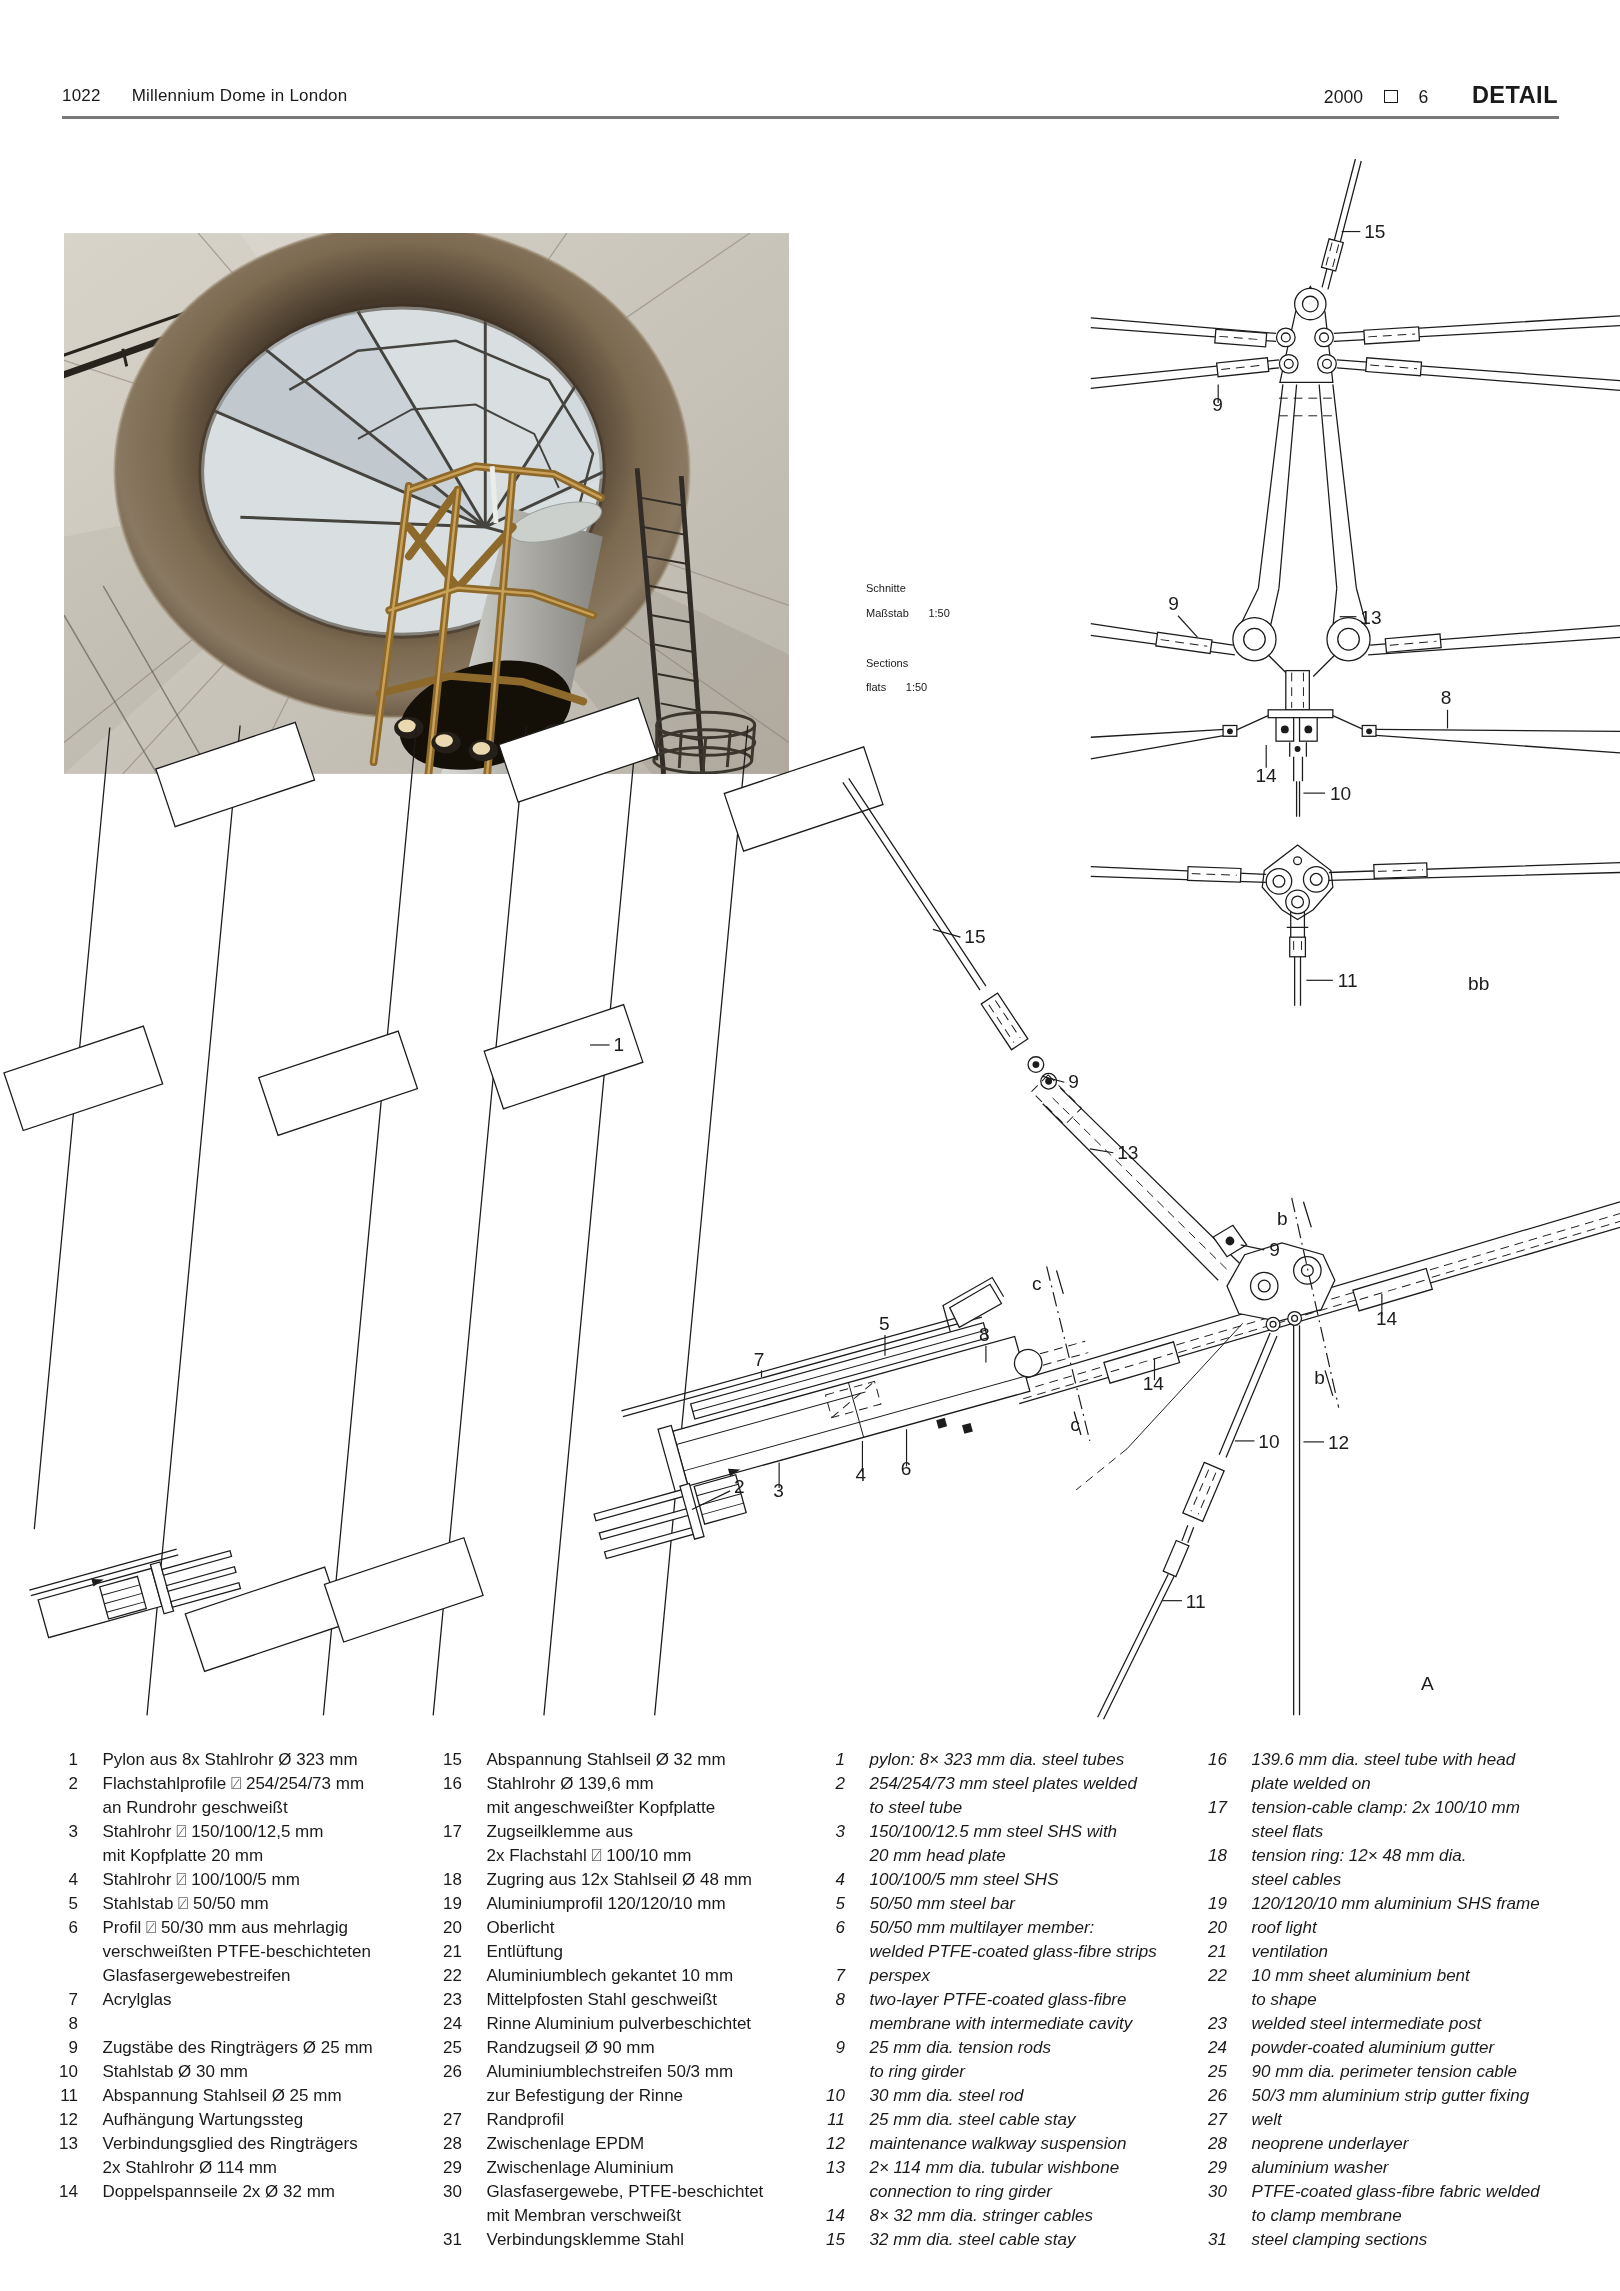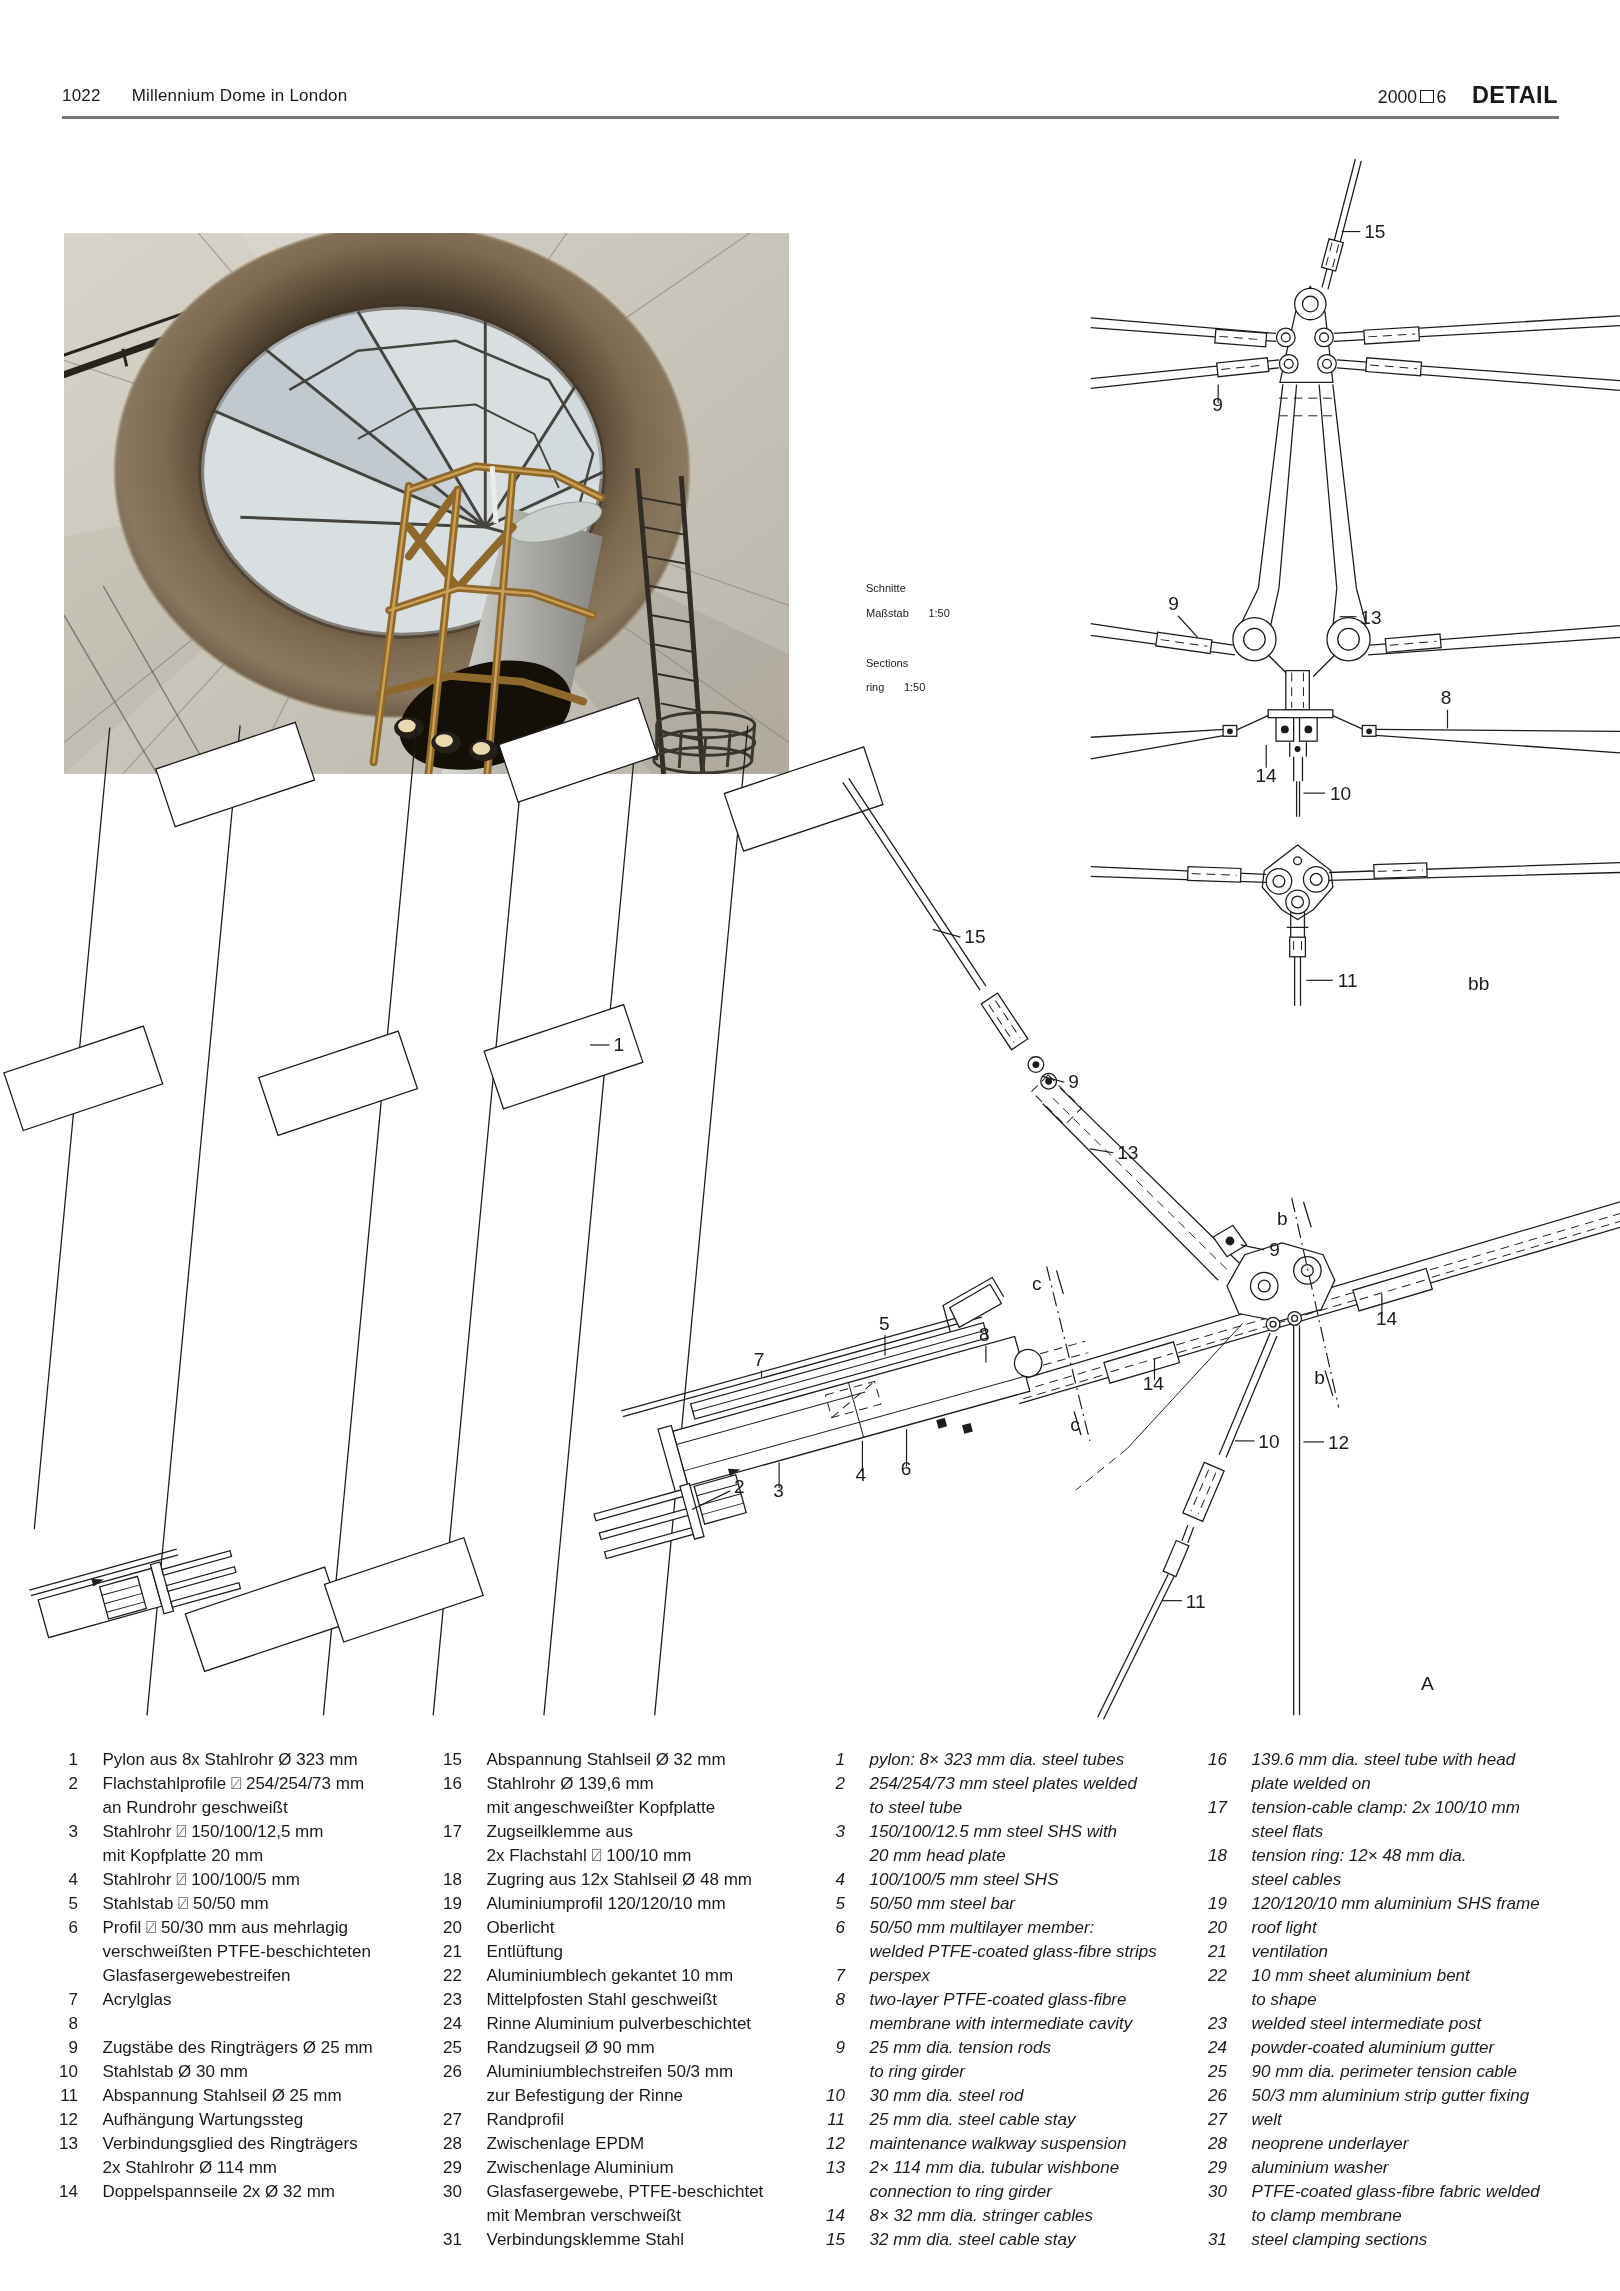--- a/index.html
+++ b/index.html
@@ -2,21 +2,21 @@
 <html><head>
 <meta charset="utf-8">
 <style>
   html,body{margin:0;padding:0;background:#e8e8e8;}
   #page{position:relative;width:1620px;height:2292px;background:#ffffff;margin:0 auto;
         font-family:"Liberation Sans",sans-serif;color:#1a1a1a;overflow:hidden;}
   .abs{position:absolute;}
   
   #hdr-left{left:62px;top:86px;font-size:17px;letter-spacing:0.2px;}
   #hdr-title{margin-left:31px;}
-  #hdr-right{right:62px;top:82px;font-size:17.6px;display:flex;align-items:baseline;}
+  #hdr-right{right:62px;top:82px;font-size:17.6px;display:flex;align-items:baseline;gap:18px;}
   #issue-square{display:inline-block;width:11.8px;height:11.8px;border:1.6px solid #1a1a1a;margin:0 2.9px;align-self:center;margin-top:2px;}
   #logo{font-weight:bold;font-size:23.5px;letter-spacing:0.5px;margin-left:25.5px;transform:scaleY(1.05);}
   #hdr-rule{left:62px;top:116px;width:1497px;height:2.9px;background:#787878;}
   
   #caption{left:866px;top:576px;font-size:11px;line-height:24.5px;}
   .capspace{height:25.5px;}
   .it{}
   .capgap{margin-left:19.6px;}
   
   .leg-col{position:absolute;top:1748px;font-size:17px;line-height:24px;}
@@ -154,21 +154,21 @@
       </g>
       <line x1="437" y1="0" x2="441" y2="58" stroke="#ecece8" stroke-width="5" transform="translate(0,238)"></line>
     </g>
   </svg>
 
   <div class="abs" id="caption">
     <div>Schnitte</div>
     <div><span>Maßstab</span><span class="capgap">1:50</span></div>
     <div class="capspace"></div>
     <div class="it">Sections</div>
-    <div class="it"><span>ring</span><span class="capgap">1:50</span></div>
+    <div class="it"><span>flats</span><span class="capgap">1:50</span></div>
   </div>
 
   <svg class="abs" style="left:0;top:0;" width="1620" height="1745" viewBox="0 0 1653 1780">
 
     <g>
       <path class="k" d="M1349,293 L1383,162 M1355,295 L1389,164"></path>
       <g transform="rotate(-75 1360 260)">
           <rect class="k w" x="1345" y="252" width="30" height="15"></rect>
           <path class="k1 d" d="M1348,256 H1372 M1348,263 H1372"></path>
         </g>

